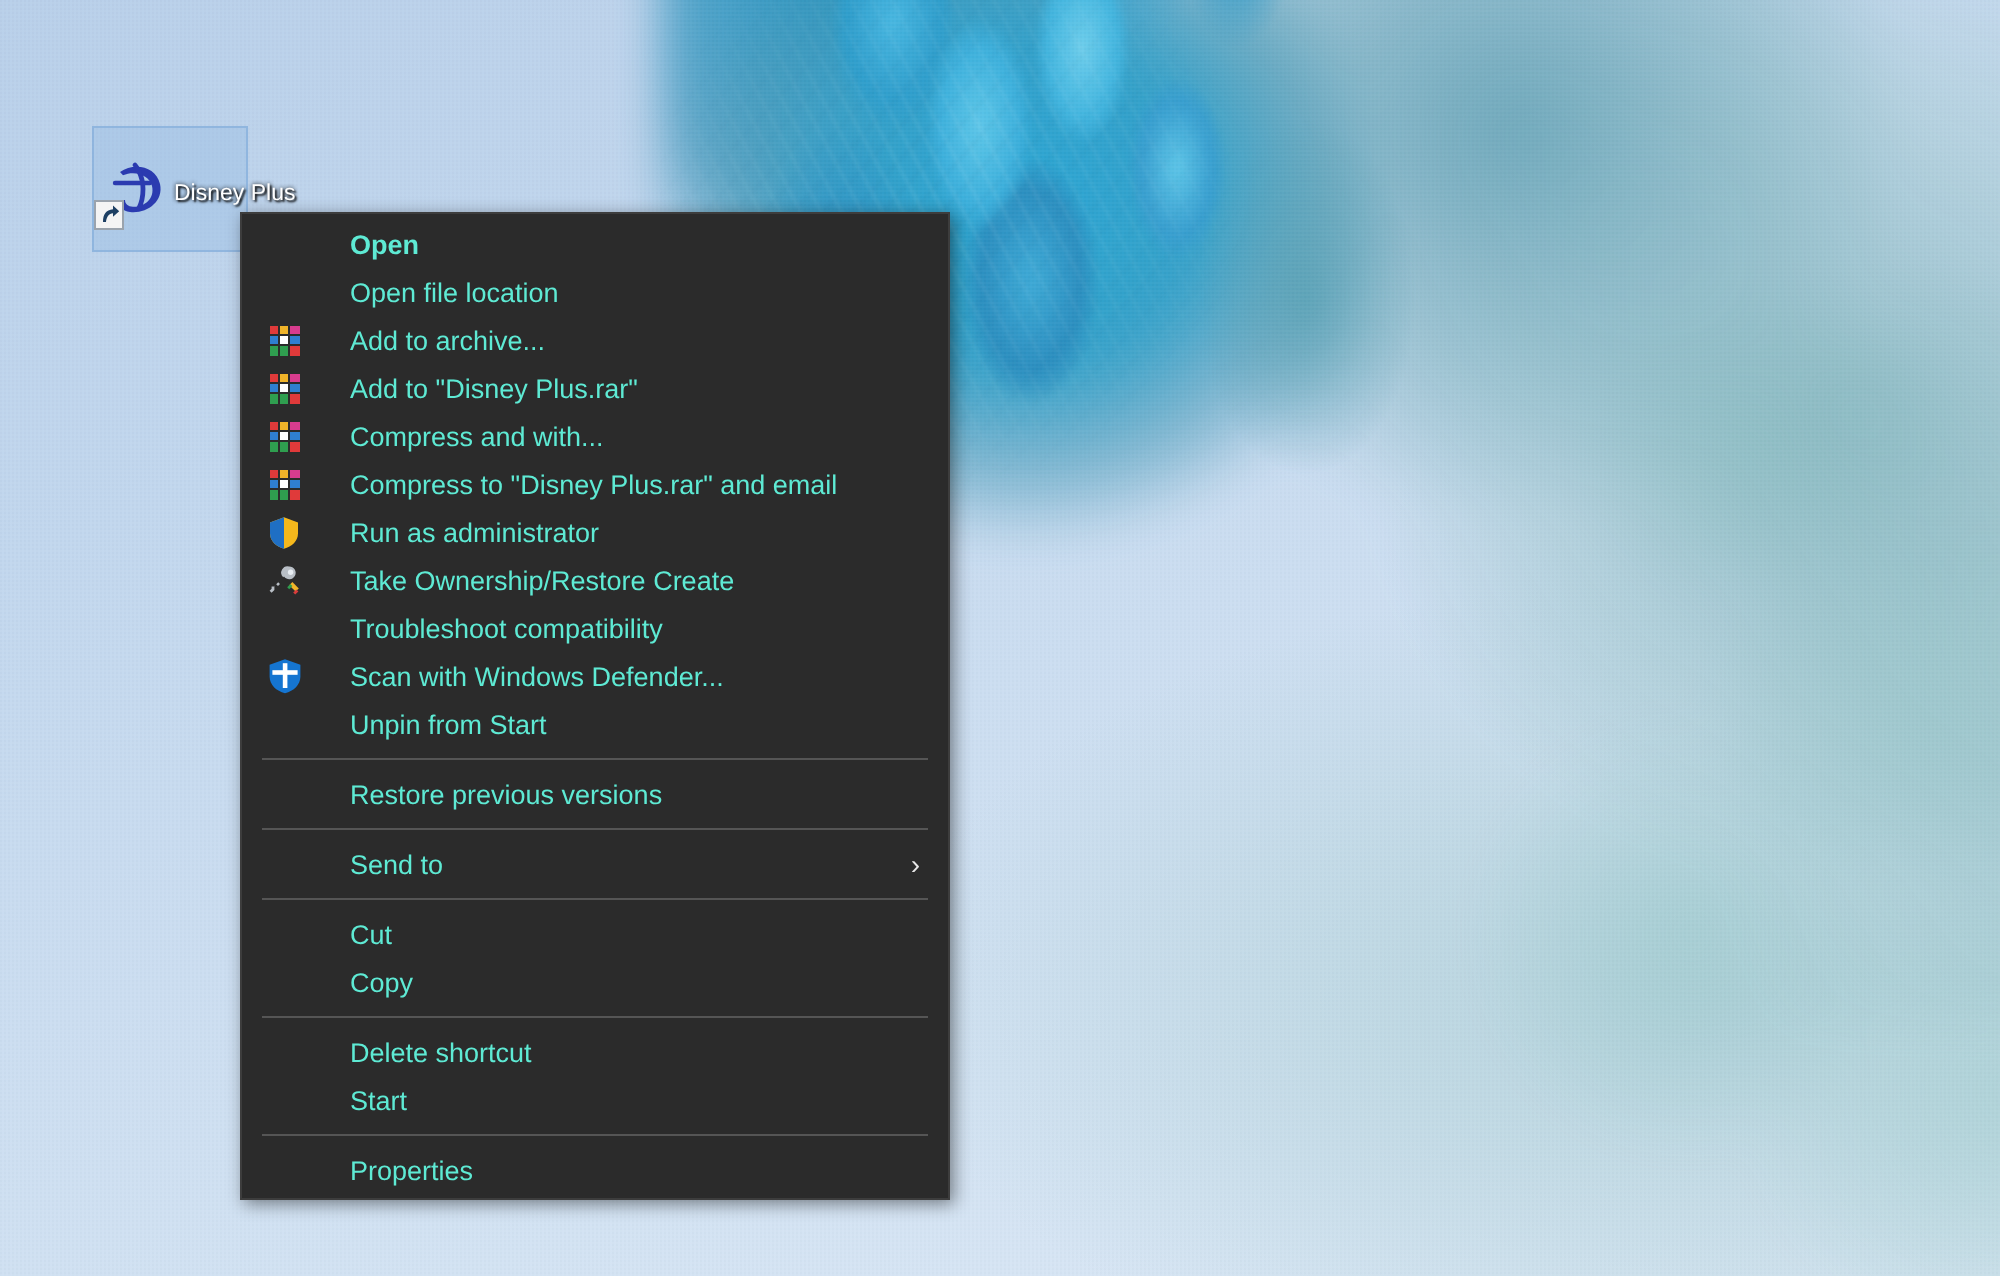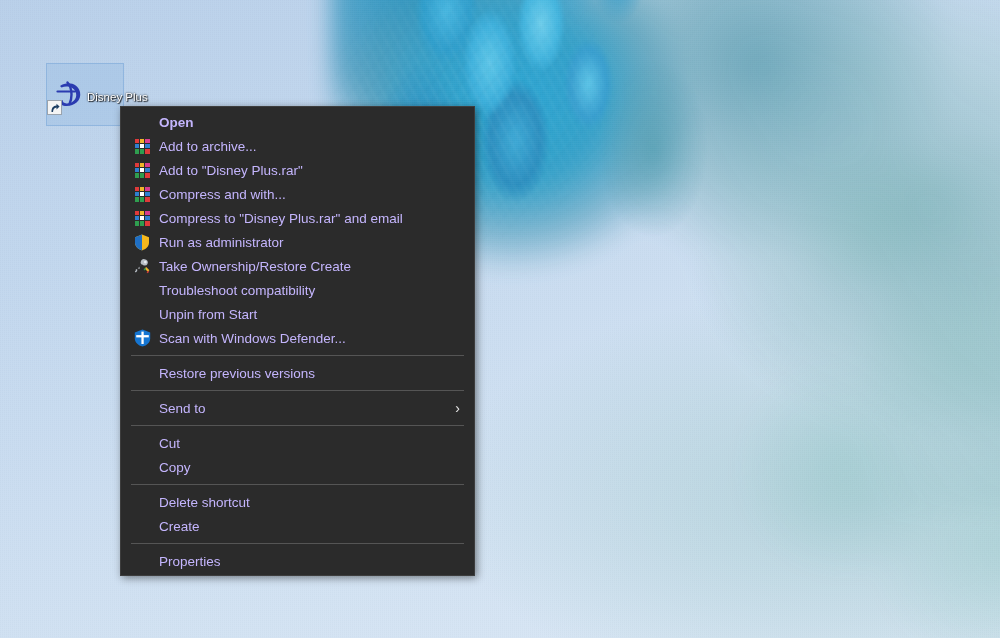--- a/index.html
+++ b/index.html
@@ -174,21 +174,22 @@
   .menu-item .mi-icon {
     width: 26px;
     min-width: 26px;
     height: 18px;
     display: flex;
     align-items: center;
     justify-content: center;
   }
   .menu-item .mi-label {
     padding-left: 4px;
-    color: #c4b5fd;
+    color: #5eead4;
+    margin-left: 16px;
   }
   .menu-item.bold .mi-label {
     font-weight: bold;
   }
   .menu-sep {
     height: 1px;
     margin: 5px 10px 5px 10px;
     background: #555555;
   }
   .submenu-arrow {
@@ -241,20 +242,24 @@
     </div>
     <div class="icon-label">Disney Plus</div>
   </div>
 
   <div id="context-menu">
       <div class="menu-item bold">
         <span class="mi-icon"></span>
         <span class="mi-label">Open</span>
       </div>
       <div class="menu-item">
+        <span class="mi-icon"></span>
+        <span class="mi-label">Open file location</span>
+      </div>
+      <div class="menu-item">
         <span class="mi-icon">
           <span class="rar-icon">
             <i style="background: rgb(224, 58, 58);"></i>
             <i style="background: rgb(240, 180, 41);"></i>
             <i style="background: rgb(216, 60, 142);"></i>
             <i style="background: rgb(47, 127, 208);"></i>
             <i style="background: rgb(255, 255, 255);"></i>
             <i style="background: rgb(47, 127, 208);"></i>
             <i style="background: rgb(47, 158, 79);"></i>
             <i style="background: rgb(47, 158, 79);"></i>
@@ -330,33 +335,33 @@
             <path d="M12.6 14.3 l1.6 -1.6 l1.0 1.0 l-1.6 1.6 z" fill="#d83c3c"></path>
           </svg>
         </span>
         <span class="mi-label">Take Ownership/Restore Create</span>
       </div>
       <div class="menu-item">
         <span class="mi-icon"></span>
         <span class="mi-label">Troubleshoot compatibility</span>
       </div>
       <div class="menu-item">
-        <span class="mi-icon"></span>
-        <span class="mi-label">Unpin from Start</span>
-      </div>
-      <div class="menu-item">
         <span class="mi-icon">
           <svg width="17" height="18" viewBox="0 0 17 18">
             <path d="M8.5 0.6 L16.2 3.4 V9.2 C16.2 13.4 12.9 16.4 8.5 17.6 C4.1 16.4 0.8 13.4 0.8 9.2 V3.4 Z" fill="#1575d1"></path>
             <rect x="7.4" y="2.6" width="2.3" height="12.4" fill="#ffffff"></rect>
             <rect x="2.2" y="6.1" width="12.6" height="2.3" fill="#ffffff"></rect>
           </svg>
         </span>
         <span class="mi-label">Scan with Windows Defender...</span>
       </div>
+      <div class="menu-item">
+        <span class="mi-icon"></span>
+        <span class="mi-label">Unpin from Start</span>
+      </div>
       <div class="menu-sep"></div>
       <div class="menu-item">
         <span class="mi-icon"></span>
         <span class="mi-label">Restore previous versions</span>
       </div>
       <div class="menu-sep"></div>
       <div class="menu-item">
         <span class="mi-icon"></span>
         <span class="mi-label">Send to</span>
         <span class="submenu-arrow">›</span>
@@ -370,21 +375,21 @@
         <span class="mi-icon"></span>
         <span class="mi-label">Copy</span>
       </div>
       <div class="menu-sep"></div>
       <div class="menu-item">
         <span class="mi-icon"></span>
         <span class="mi-label">Delete shortcut</span>
       </div>
       <div class="menu-item">
         <span class="mi-icon"></span>
-        <span class="mi-label">Create</span>
+        <span class="mi-label">Start</span>
       </div>
       <div class="menu-sep"></div>
       <div class="menu-item">
         <span class="mi-icon"></span>
         <span class="mi-label">Properties</span>
       </div>
     </div>
 
 </div>
 

